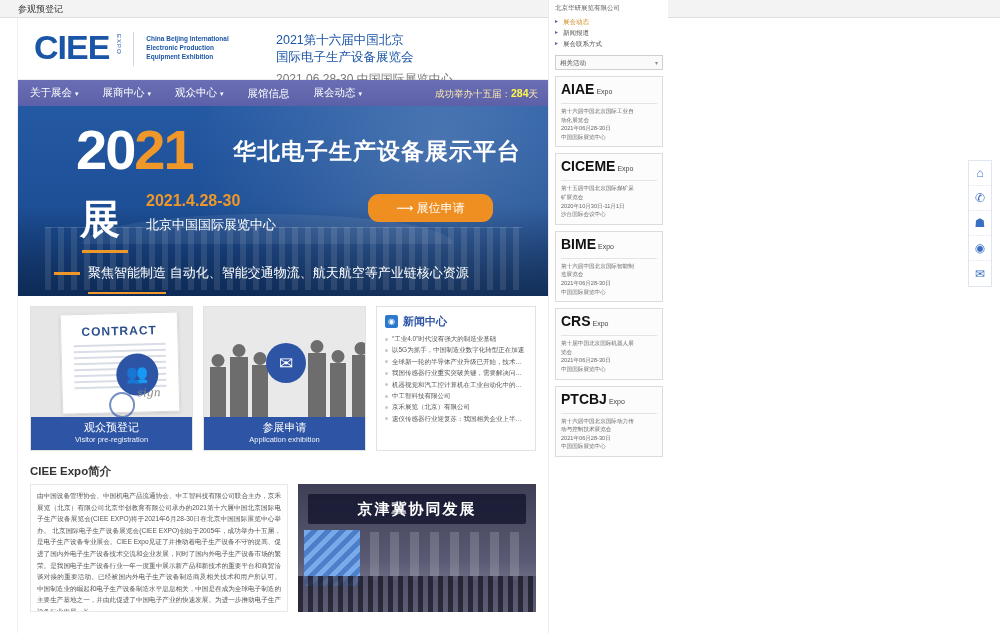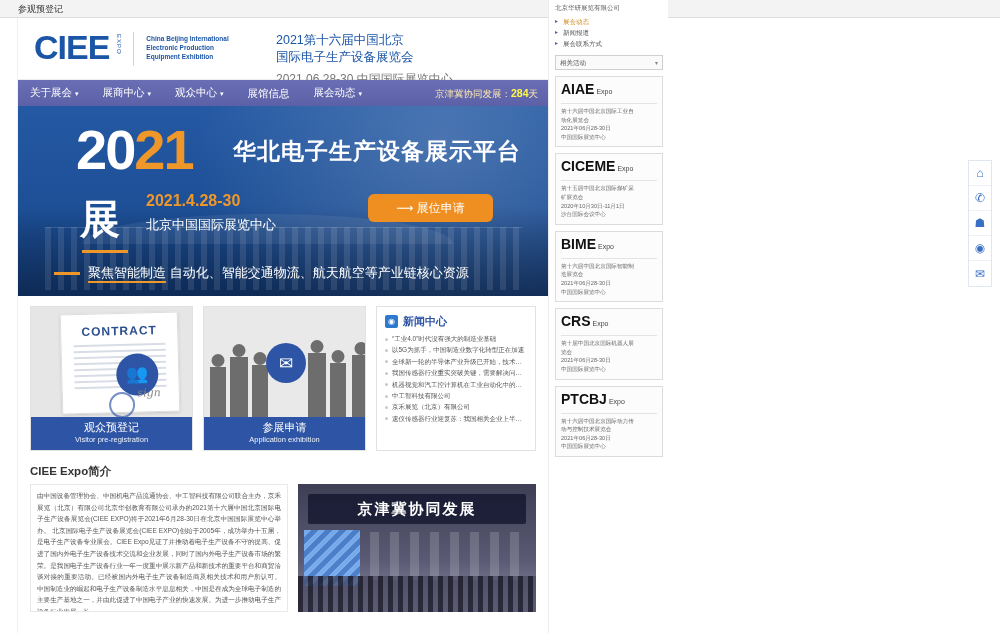--- a/index.html
+++ b/index.html
@@ -141,31 +141,31 @@
     font-size: 16px; color: #f0972a; font-weight: bold;
   }
   .hero-venue {
     position: absolute; left: 128px; top: 110px;
     font-size: 13px; color: #fff;
   }
   .hero-btn {
     position: absolute; left: 350px; top: 88px;
     width: 125px; height: 28px; line-height: 28px;
     background: #ef8f21; color: #fff; font-size: 12px; text-align: center;
-    border-radius: 6px; cursor: pointer;
+    border-radius: 11px; cursor: pointer;
   }
   .hero-bottom {
     position: absolute; left: 36px; bottom: 14px; right: 14px;
     font-size: 13px; color: #fff; white-space: nowrap;
   }
   .hero-bottom .dash {
     display: inline-block; width: 26px; height: 3px; background: #f0972a;
     vertical-align: middle; margin-right: 8px;
   }
-  .hero-bottom .dot-u { border-bottom: 2px solid #f0972a; padding-bottom: 1px; }
+  .hero-bottom .dot-u { border-bottom: 2px solid #f0972a; padding-bottom: 12px; }
 
   
   .cards {
     position: relative; height: 160px; padding: 10px 12px 0 12px;
     display: flex; gap: 10px;
   }
   .card {
     position: relative; width: 178px; height: 145px;
     border: 1px solid #e2e2e2; overflow: hidden; background: #fff;
   }
@@ -401,21 +401,21 @@
       <div class="nav-item">
         <span>观众中心</span><span class="caret">▾</span>
       </div>
       <div class="nav-item">
         <span>展馆信息</span>
       </div>
       <div class="nav-item">
         <span>展会动态</span><span class="caret">▾</span>
       </div>
       <div class="nav-count">
-        <span>京津冀协同发展：</span><b>284</b><span>天</span>
+        <span>成功举办十五届：</span><b>284</b><span>天</span>
       </div>
     </div>
 
     <div class="hero">
       <div class="hero-sky"></div>
       <div class="hero-bldg"></div>
       <div class="hero-year">
         <span class="y-20">20</span><span class="y-21">21</span>
       </div>
       <div class="hero-slogan">华北电子生产设备展示平台</div>

